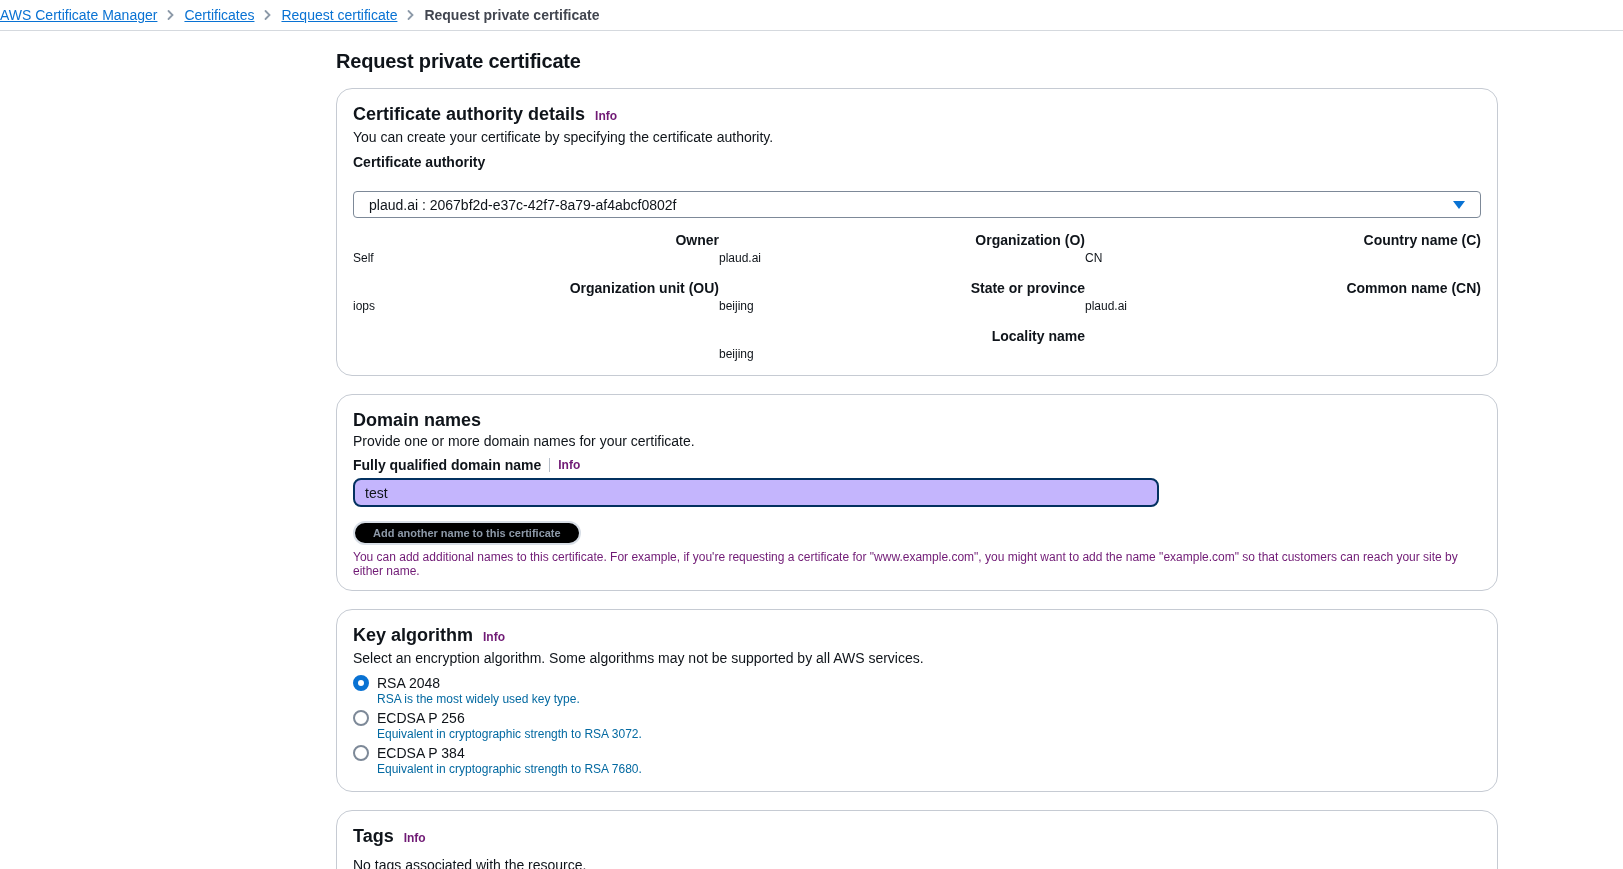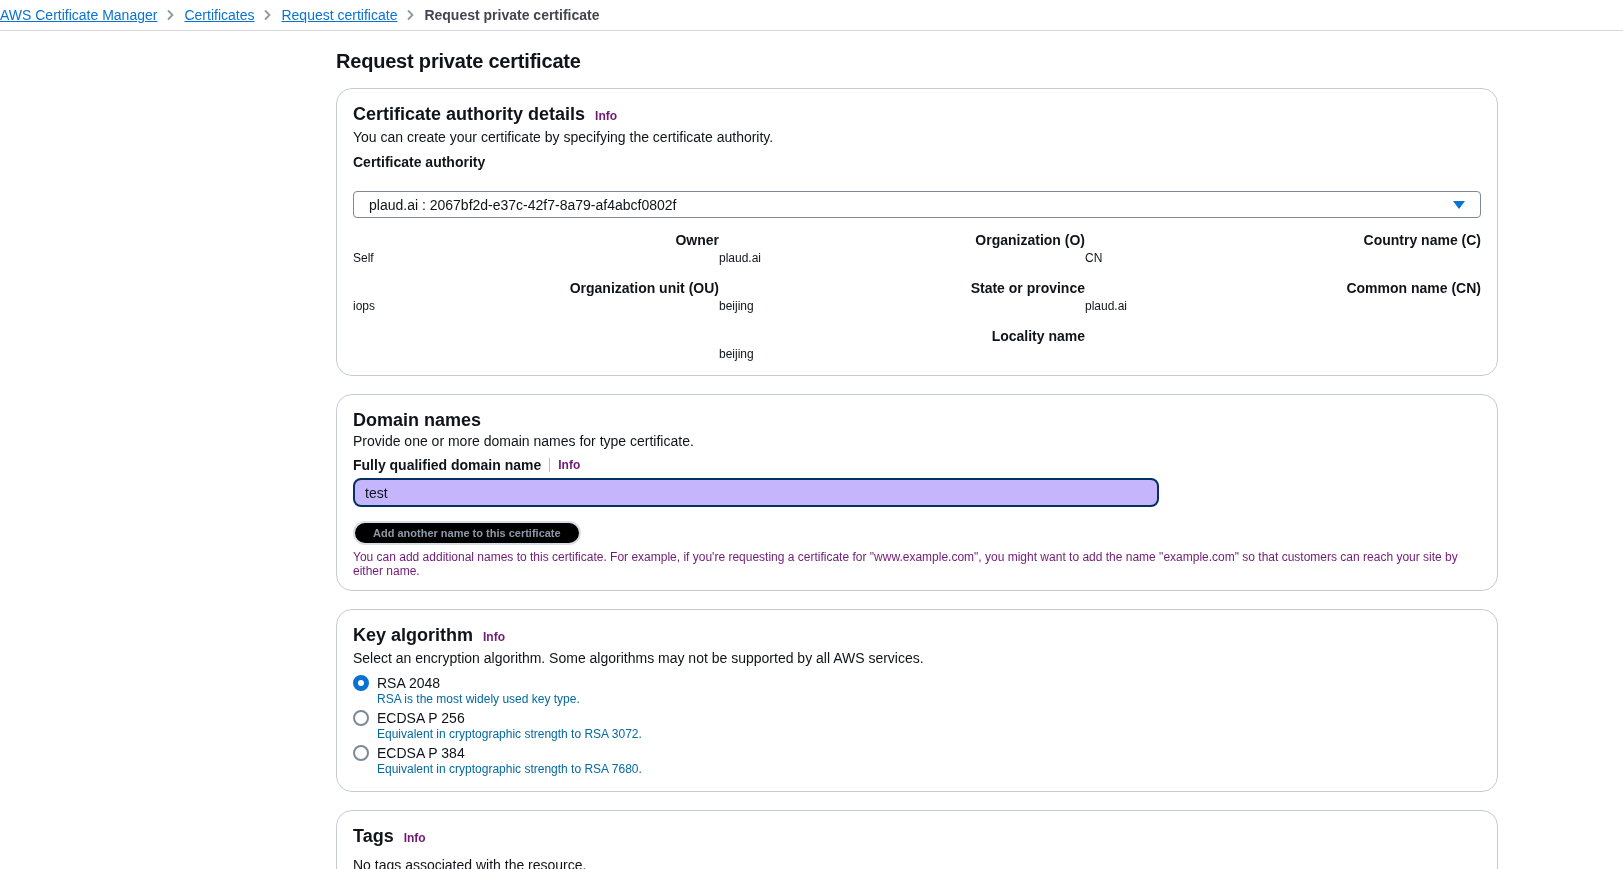--- a/index.html
+++ b/index.html
@@ -158,21 +158,21 @@
         <div class="k">Locality name</div>
         <div class="v">beijing</div>
       </div>
     </div>
   </section>
 
   <section class="card">
     <div class="card-title-row">
       <span class="card-title">Domain names</span>
     </div>
-    <div class="card-desc">Provide one or more domain names for type certificate.</div>
+    <div class="card-desc">Provide one or more domain names for your certificate.</div>
 
     <div class="field-label-row">
       <span class="field-label-inline">Fully qualified domain name</span>
       <span class="label-divider"></span>
       <span class="info-link">Info</span>
     </div>
     <input class="text-input" type="text" value="test" style="">
 
     <button class="btn btn-disabled" aria-disabled="true">Add another name to this certificate</button>
     <div class="help-text">You can add additional names to this certificate. For example, if you're requesting a certificate for "www.example.com", you might want to add the name "example.com" so that customers can reach your site by either name.</div>

